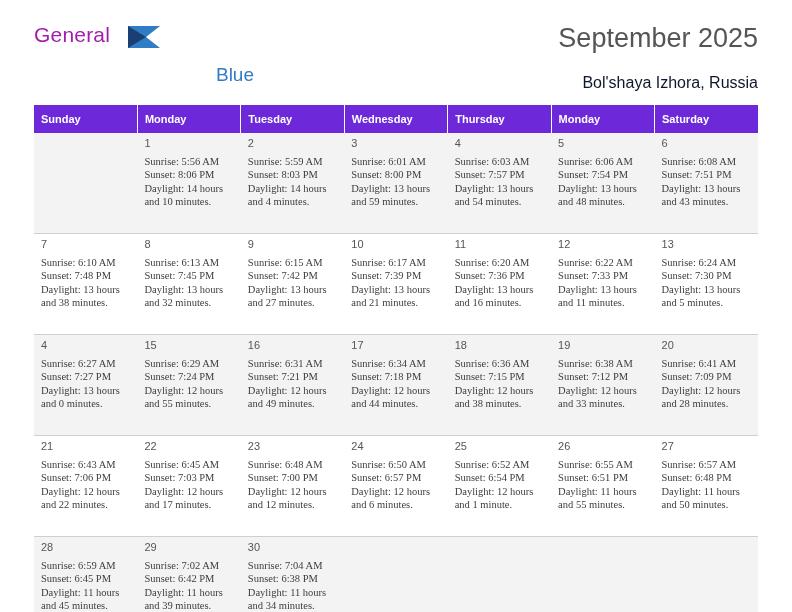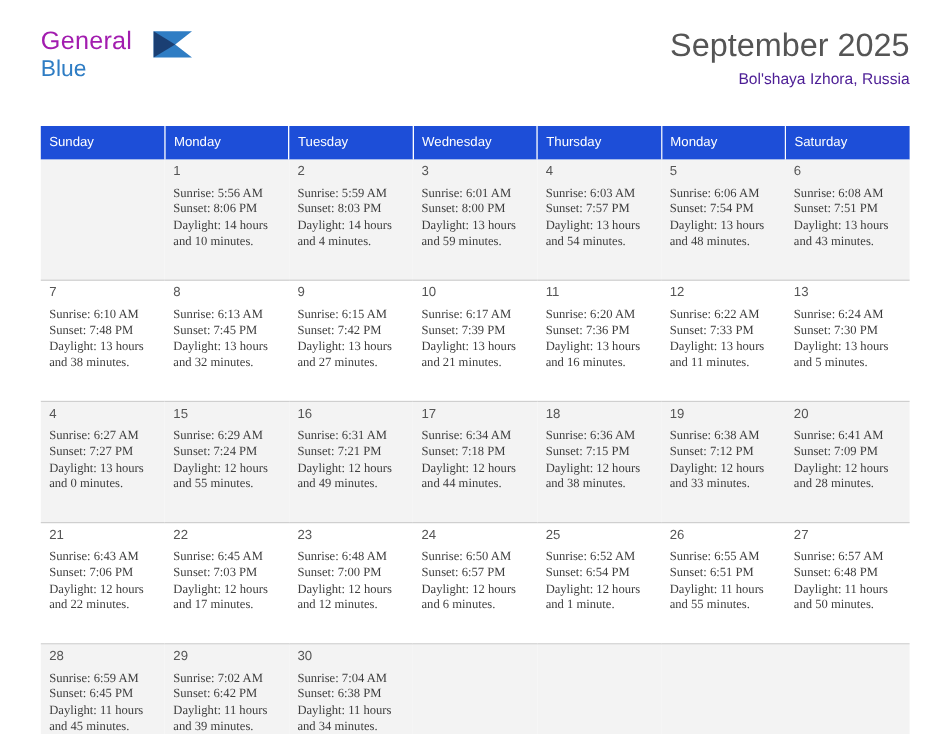--- a/index.html
+++ b/index.html
@@ -38,21 +38,22 @@
   .logo-general {
     font-size: 21px;
     color: #a21caf;
     letter-spacing: 0.2px;
     line-height: 22px;
   }
   .logo-blue {
     font-size: 19px;
     color: #2f7dc4;
     line-height: 20px;
-    margin-top: 2px;
+    margin-top: 19px;
+    text-align: right;
   }
   .logo-flag {
     position: absolute;
     left: 92px;
     top: 0px;
     width: 36px;
     height: 26px;
   }
   .title-block {
     position: absolute;
@@ -60,39 +61,39 @@
     top: 22px;
     text-align: right;
   }
   .month-title {
     font-size: 27px;
     color: #555555;
     font-weight: normal;
     line-height: 32px;
   }
   .location {
-    font-size: 13px;
-    color: #4c1d95;
-    margin-top: 4px;
+    font-size: 16px;
+    color: #0f172a;
+    margin-top: 21px;
     line-height: 16px;
   }
   
   .calendar {
     position: absolute;
     left: 34px;
     top: 105px;
     width: 724px;
     border-collapse: collapse;
     table-layout: fixed;
   }
   .calendar th {
-    background: #1d4ed8;
+    background: #6d28d9;
     color: #ffffff;
     font-size: 11px;
-    font-weight: normal;
+    font-weight: bold;
     text-align: left;
     padding: 5px 0 5px 7px;
     height: 18px;
     border-right: 1px solid #ffffff;
   }
   .calendar th:last-child { border-right: none; }
   .calendar td {
     vertical-align: top;
     height: 90px;
     padding: 4px 6px 6px 7px;

